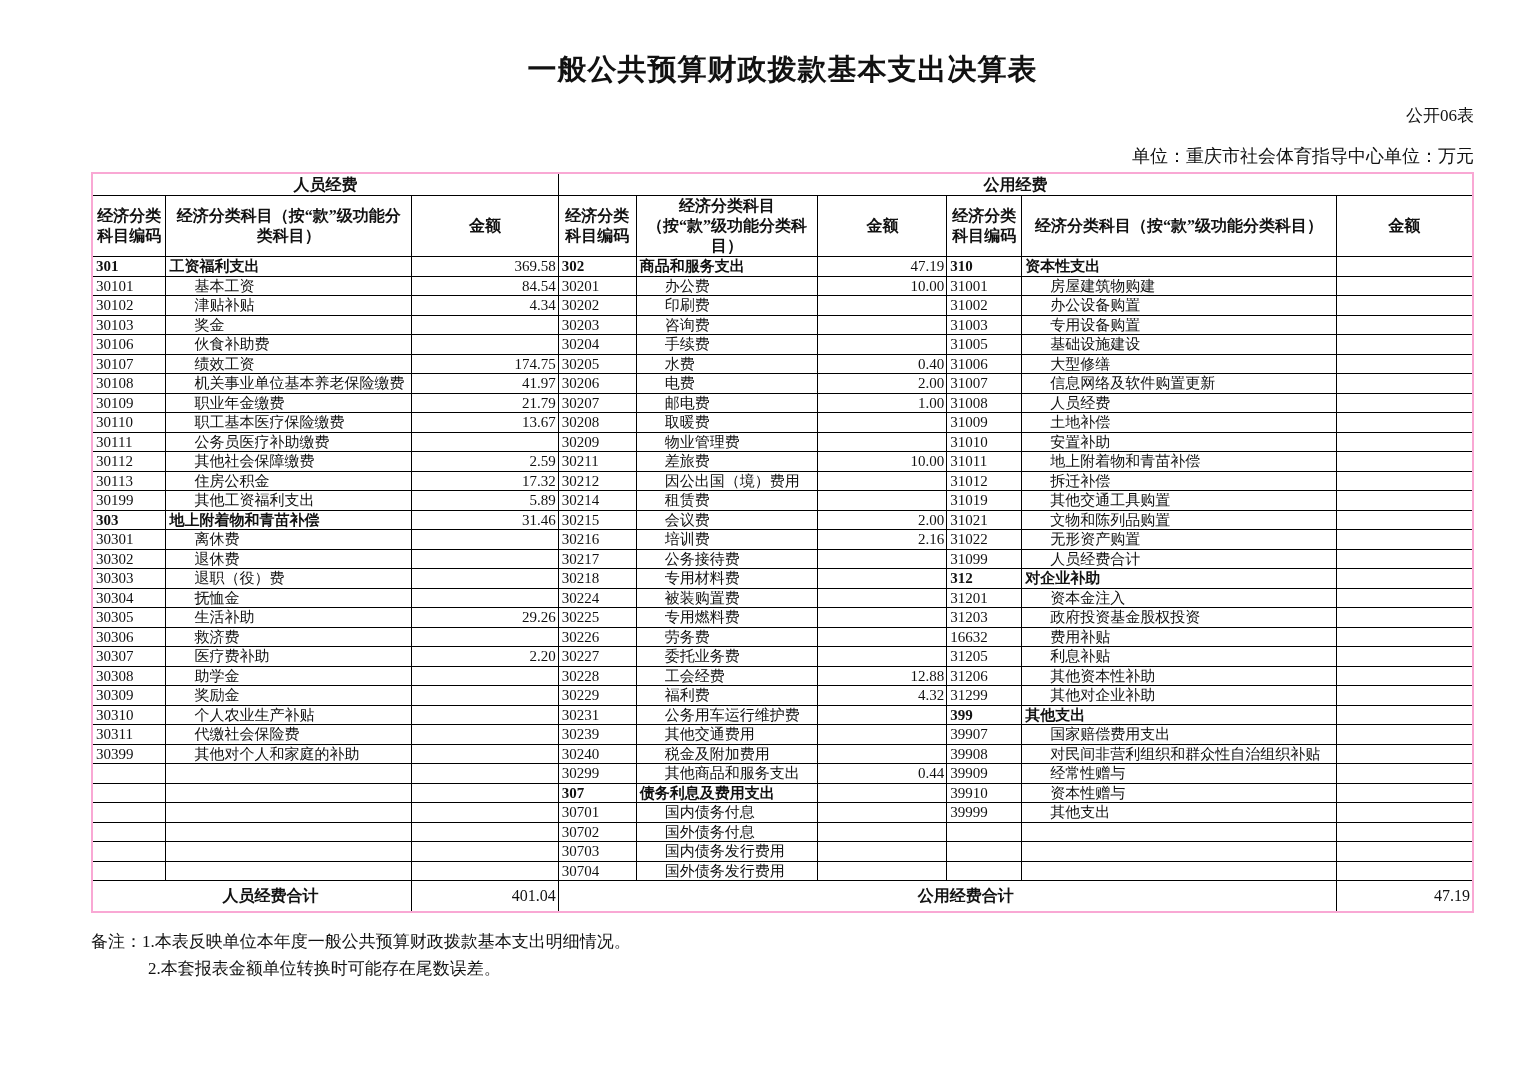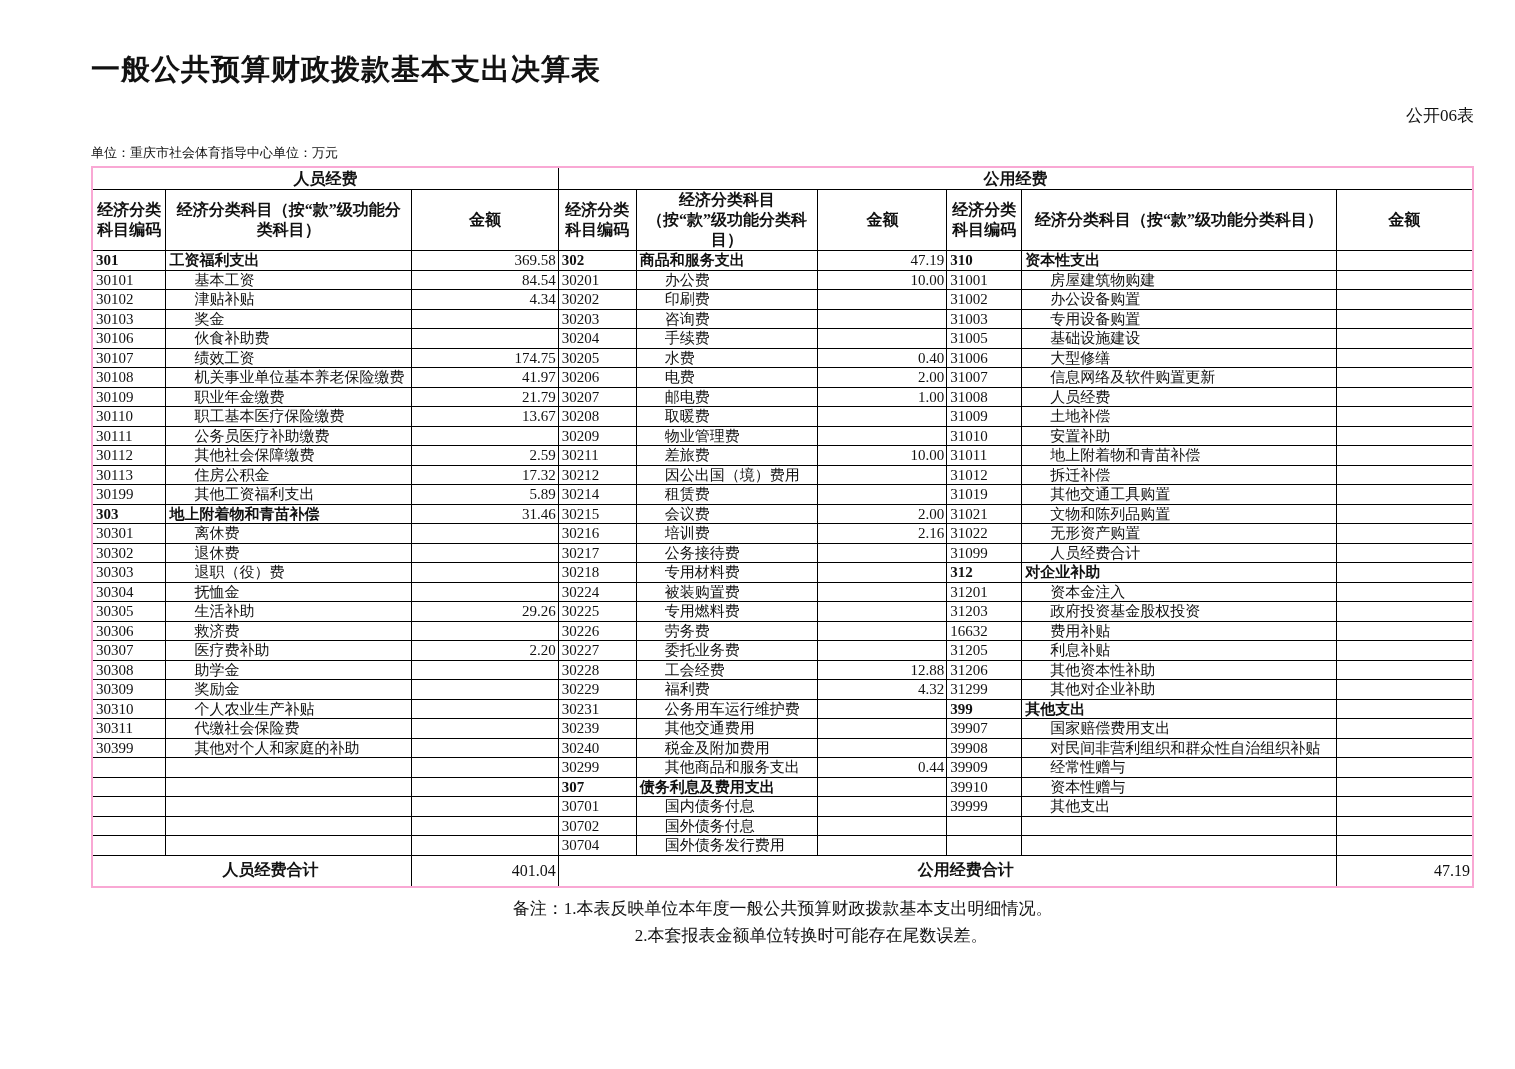--- a/index.html
+++ b/index.html
@@ -7,36 +7,37 @@
     position:relative;
     width:1515px;height:1069px;
     background:#fff;
     color:#111;
     font-family:"Liberation Serif","DejaVu Serif",serif;
     overflow:hidden;
   }
   .content{margin:0 41px 0 91px;}
   .report-title{
     padding-top:50px;
+    text-align:center;
     font-size:29px;
     font-weight:bold;
     letter-spacing:1px;
   }
   .form-code{
     text-align:right;
     margin-top:14px;
     font-size:17px;
   }
   .unit-row{
     display:flex;
-    justify-content:flex-start;
+    justify-content:flex-end;
     align-items:flex-end;
     margin-top:17px;
     margin-bottom:4px;
-    font-size:13px;
+    font-size:18px;
   }
   table.report-table{
     width:100%;
     border-collapse:collapse;
     table-layout:fixed;
     border:2px solid #f9a8d4;
     font-size:15px;
   }
   .report-table th,.report-table td{
     border:1px solid #000;
@@ -56,21 +57,21 @@
   tr.colhead-row th{height:55px;padding:0 3px;}
   tbody.data td{height:18.5px;line-height:18px;vertical-align:middle;}
   td.code{text-align:left;padding-left:3px;}
   td.subject{text-align:left;padding-left:3px;}
   td.subject.indent{padding-left:28px;}
   td.amount{text-align:right;padding-right:2px;}
   td.bold,th.bold{font-weight:bold;}
   tr.totals-row td{height:30px;font-size:16px;vertical-align:middle;}
   tr.totals-row td.total-label{font-weight:bold;text-align:center;padding-left:39px;}
   tr.totals-row td.amount{font-weight:normal;}
-  .notes{margin-top:7px;font-size:17px;line-height:27px;text-align:center;}
+  .notes{margin-top:15px;font-size:17px;line-height:27px;}
   .notes .note2{padding-left:57px;}
   .page-number{
     position:absolute;
     top:1074px;
     right:46px;
     font-size:20px;
   }
 </style>
 </head>
 <body>
@@ -444,20 +445,31 @@
             <td class="subject indent">国外债务付息</td>
             <td class="amount"></td>
             <td class="code"></td>
             <td class="subject"></td>
             <td class="amount"></td>
           </tr>
           <tr>
             <td class="code"></td>
             <td class="subject"></td>
             <td class="amount"></td>
+            <td class="code">30703</td>
+            <td class="subject indent">国内债务发行费用</td>
+            <td class="amount"></td>
+            <td class="code"></td>
+            <td class="subject"></td>
+            <td class="amount"></td>
+          </tr>
+          <tr>
+            <td class="code"></td>
+            <td class="subject"></td>
+            <td class="amount"></td>
             <td class="code">30704</td>
             <td class="subject indent">国外债务发行费用</td>
             <td class="amount"></td>
             <td class="code"></td>
             <td class="subject"></td>
             <td class="amount"></td>
           </tr>
         </tbody>
       <tfoot>
         <tr class="totals-row">

